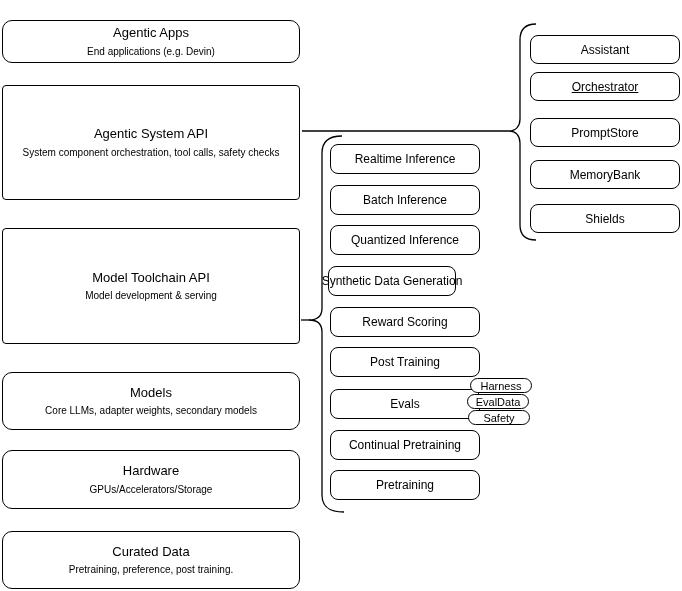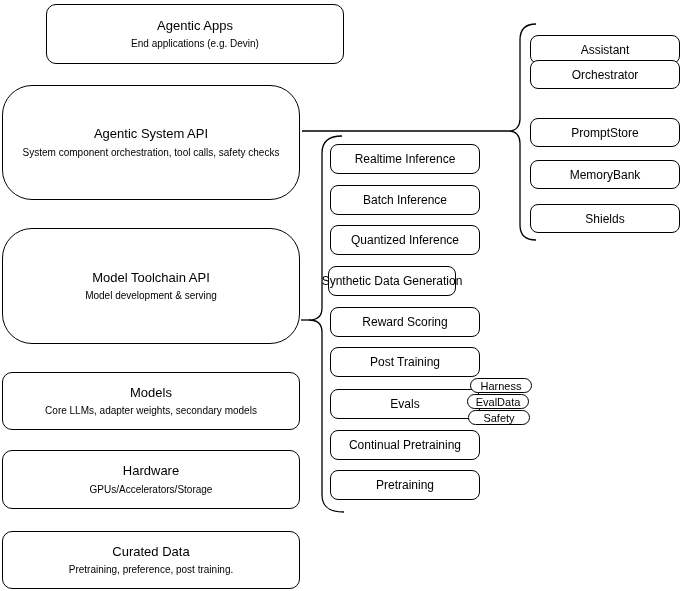--- a/index.html
+++ b/index.html
@@ -10,42 +10,42 @@
   #connectors{position:absolute;left:0;top:0;width:682px;height:591px;z-index:0;}
   .node{
     position:absolute;background:#fff;border:1.3px solid #000;box-sizing:border-box;
     display:flex;flex-direction:column;align-items:center;justify-content:center;
     text-align:center;z-index:1;
   }
   .left{left:2px;width:298px;}
   .left .t{font-size:13px;line-height:1.15;}
   .left .s{font-size:10px;margin-top:5px;line-height:1.1;}
   .round10{border-radius:10px;}
-  .round22{border-radius:30px;}
+  .round22{border-radius:4px;}
   .mid{left:330px;width:150px;height:30px;border-radius:8px;font-size:12px;white-space:nowrap;text-align:center;}
   .rightcol{left:530px;width:150px;height:29px;border-radius:8px;font-size:12px;white-space:nowrap;}
   .pill{border-radius:999px;font-size:11px;white-space:nowrap;border:1.2px solid #000;z-index:2;}
 </style>
 </head>
 <body>
 
 <div id="canvas">
 
   <svg id="connectors" viewBox="0 0 682 591" xmlns="http://www.w3.org/2000/svg">
 
     <path d="M302,131 L509,131" stroke="#000" stroke-width="1.3" fill="none"></path>
 
     <path d="M301,320 L310,320" stroke="#000" stroke-width="1.3" fill="none"></path>
 
     <path d="M342,136 C329,136 322,141 322,153 L322,308 C322,315 318,320 309,320 C318,320 322,325 322,332 L322,495 C322,507 329,512 344,512" stroke="#000" stroke-width="1.3" fill="none"></path>
 
     <path d="M536,24 C526,24 520,28 520,40 L520,119 C520,126 516,131 509,131 C516,131 520,136 520,143 L520,225 C520,236 526,240 536,240" stroke="#000" stroke-width="1.3" fill="none"></path>
   </svg>
 
-  <div class="node left round10" style="top:4px;height:60px;margin-left:44px;">
+  <div class="node left round10" style="top:20px;height:43px;">
     <div class="t">Agentic Apps</div>
     <div class="s">End applications (e.g. Devin)</div>
   </div>
 
   <div class="node left round22" style="top:85px;height:115px;">
     <div class="t">Agentic System API</div>
     <div class="s">System component orchestration, tool calls, safety checks</div>
   </div>
 
   <div class="node left round22" style="top:228px;height:116px;">
@@ -102,21 +102,21 @@
   <div class="node pill" style="left:467px;top:394px;width:62px;height:15px;">
     <span>EvalData</span>
   </div>
   <div class="node pill" style="left:468px;top:410px;width:62px;height:15px;">
     <span>Safety</span>
   </div>
 
   <div class="node rightcol" style="top:35px;">
     <span>Assistant</span>
   </div>
-  <div class="node rightcol" style="top:60px;">
+  <div class="node rightcol" style="top:72px;text-decoration:underline;">
     <span>Orchestrator</span>
   </div>
   <div class="node rightcol" style="top:118px;">
     <span>PromptStore</span>
   </div>
   <div class="node rightcol" style="top:160px;">
     <span>MemoryBank</span>
   </div>
   <div class="node rightcol" style="top:204px;">
     <span>Shields</span>

